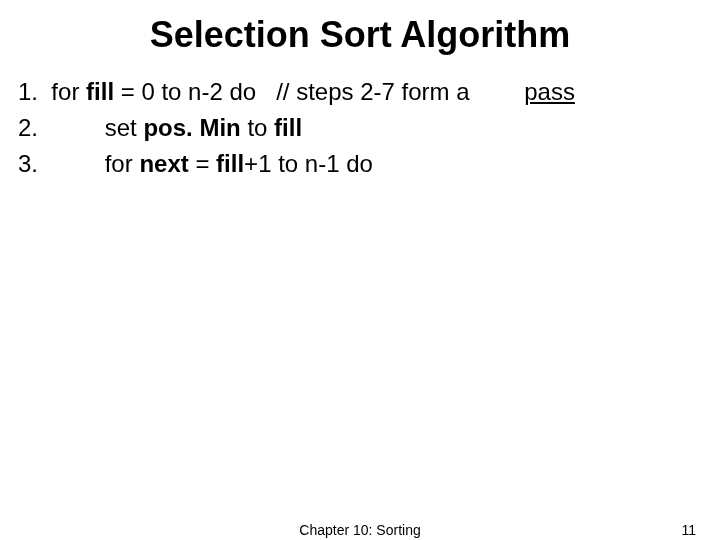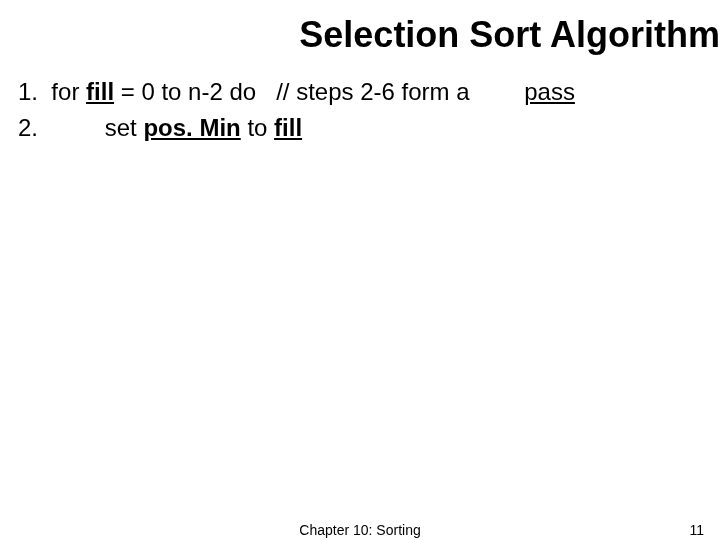--- a/index.html
+++ b/index.html
@@ -8,57 +8,58 @@
       height: 540px;
       background: #fff;
       font-family: Arial, Helvetica, sans-serif;
       color: #000;
       position: relative;
       overflow: hidden;
     }
     .title {
       font-size: 36px;
       font-weight: bold;
-      text-align: right;
+      text-align: center;
       padding-top: 14px;
       padding-bottom: 18px;
     }
     .content {
       padding-left: 18px;
       font-size: 24px;
       line-height: 1.5;
     }
     .line {
       white-space: pre;
     }
-    .b { font-weight: bold; text-decoration: underline; }
+    .b { font-weight: bold; }
     .u { text-decoration: underline; margin-left: 48px; }
     .footer {
       position: absolute;
       bottom: 18px;
       left: 0;
       width: 100%;
       font-size: 14px;
     }
     .footer-center {
       position: absolute;
       left: 50%;
       transform: translateX(-50%);
     }
     .footer-right {
       position: absolute;
-      right: 16px;
+      right: 24px;
     }
   </style>
 </head>
 <body>
 
 <div class="title">Selection Sort Algorithm</div>
 
 <div class="content">
-  <div class="line"><span>1.  </span><span>for </span><span class="b">fill</span><span> = 0 to n-2 do   // steps 2-6 form a </span><span class="u">pass</span></div>
+  <div class="line"><span>1.  </span><span>for </span><span class="b">fill</span><span> = 0 to n-2 do   // steps 2-7 form a </span><span class="u">pass</span></div>
   <div class="line"><span>2.          </span><span>set </span><span class="b">pos. Min</span><span> to </span><span class="b">fill</span></div>
+  <div class="line"><span>3.          </span><span>for </span><span class="b">next</span><span> = </span><span class="b">fill</span><span>+1 to n-1 do</span></div>
 </div>
 
 <div class="footer">
   <span class="footer-center">Chapter 10: Sorting</span>
   <span class="footer-right">11</span>
 </div>
 
 </body></html>

